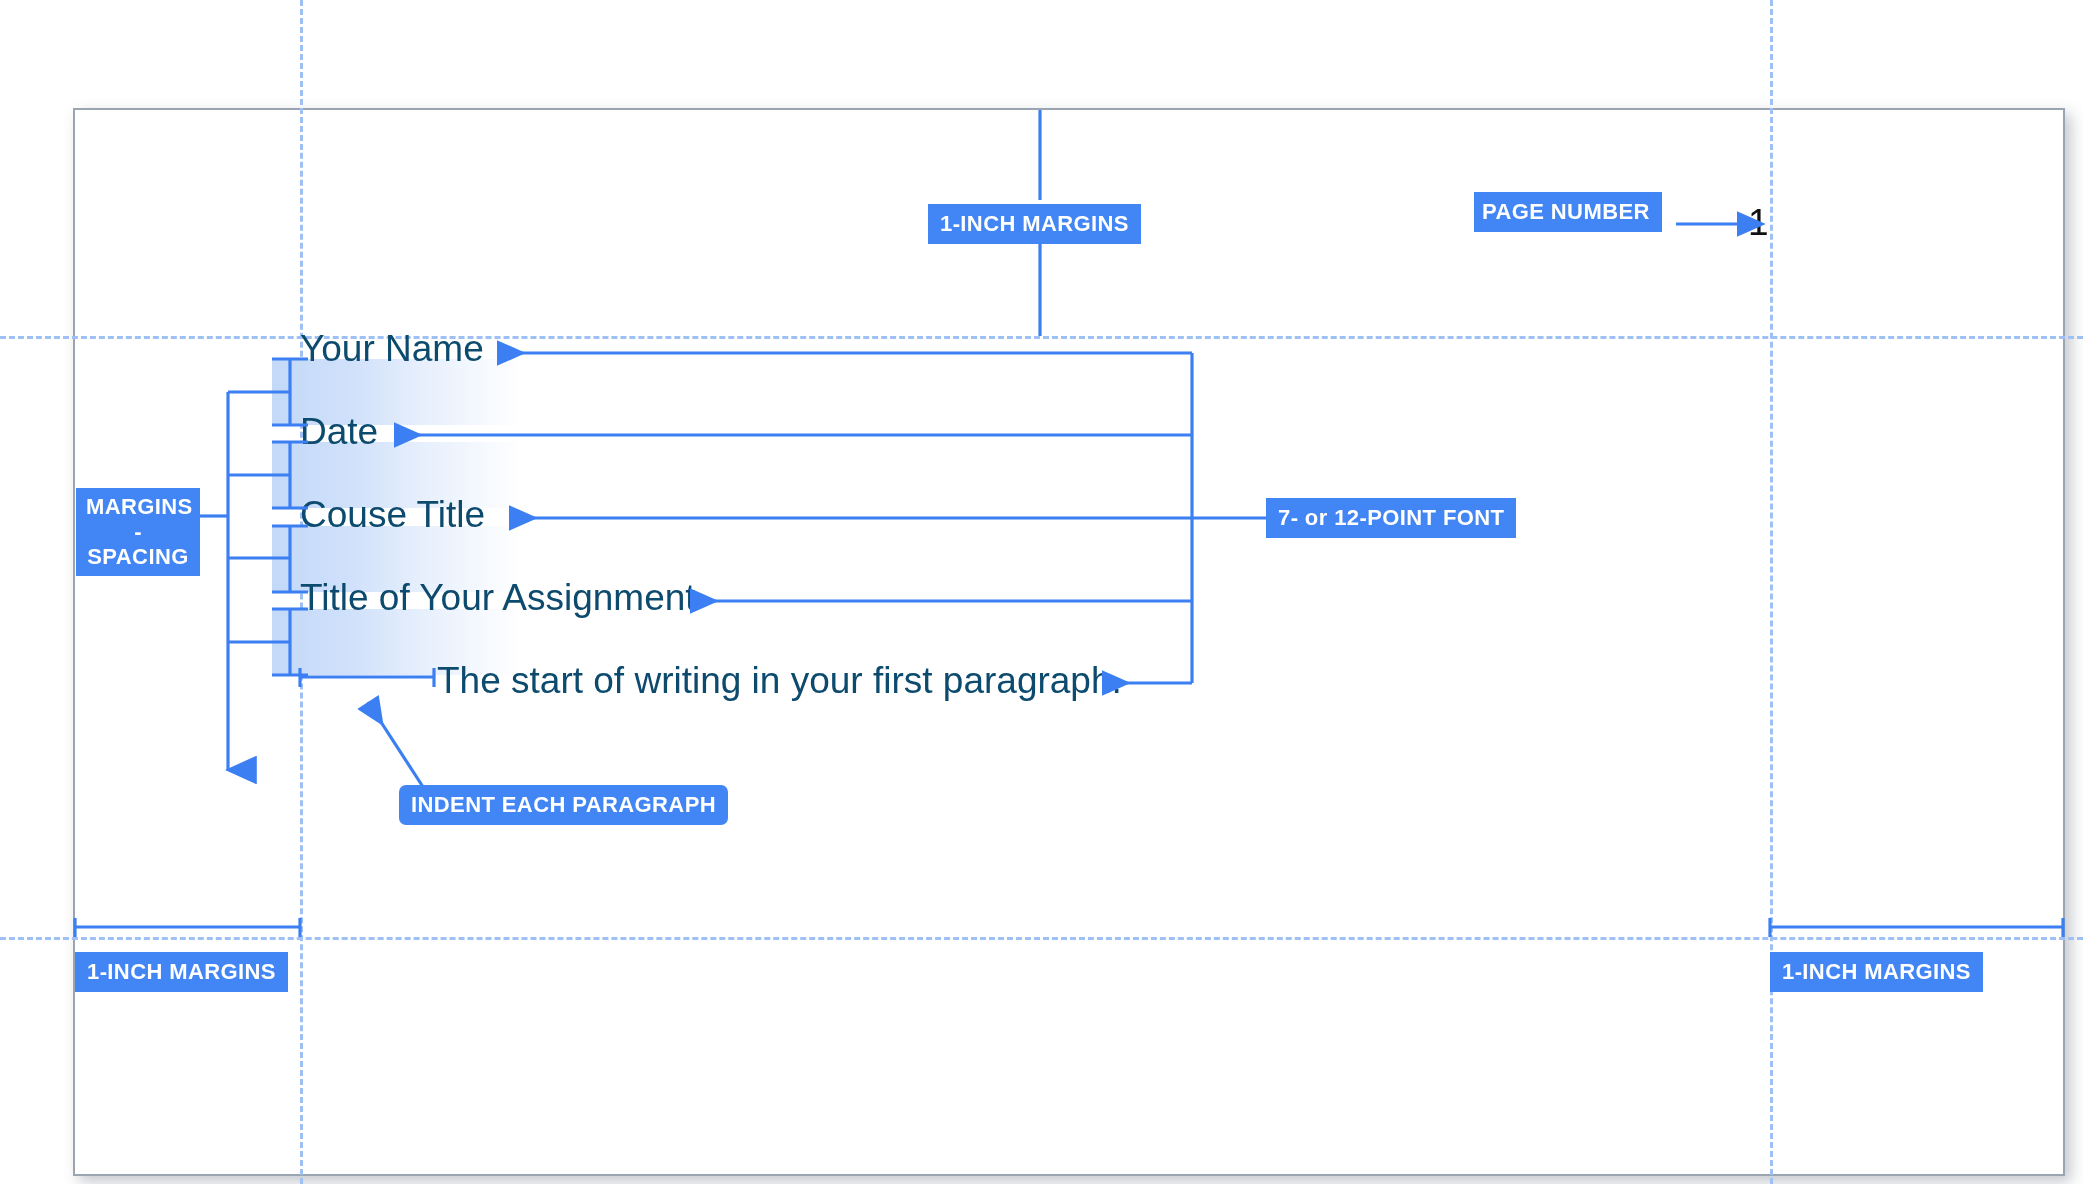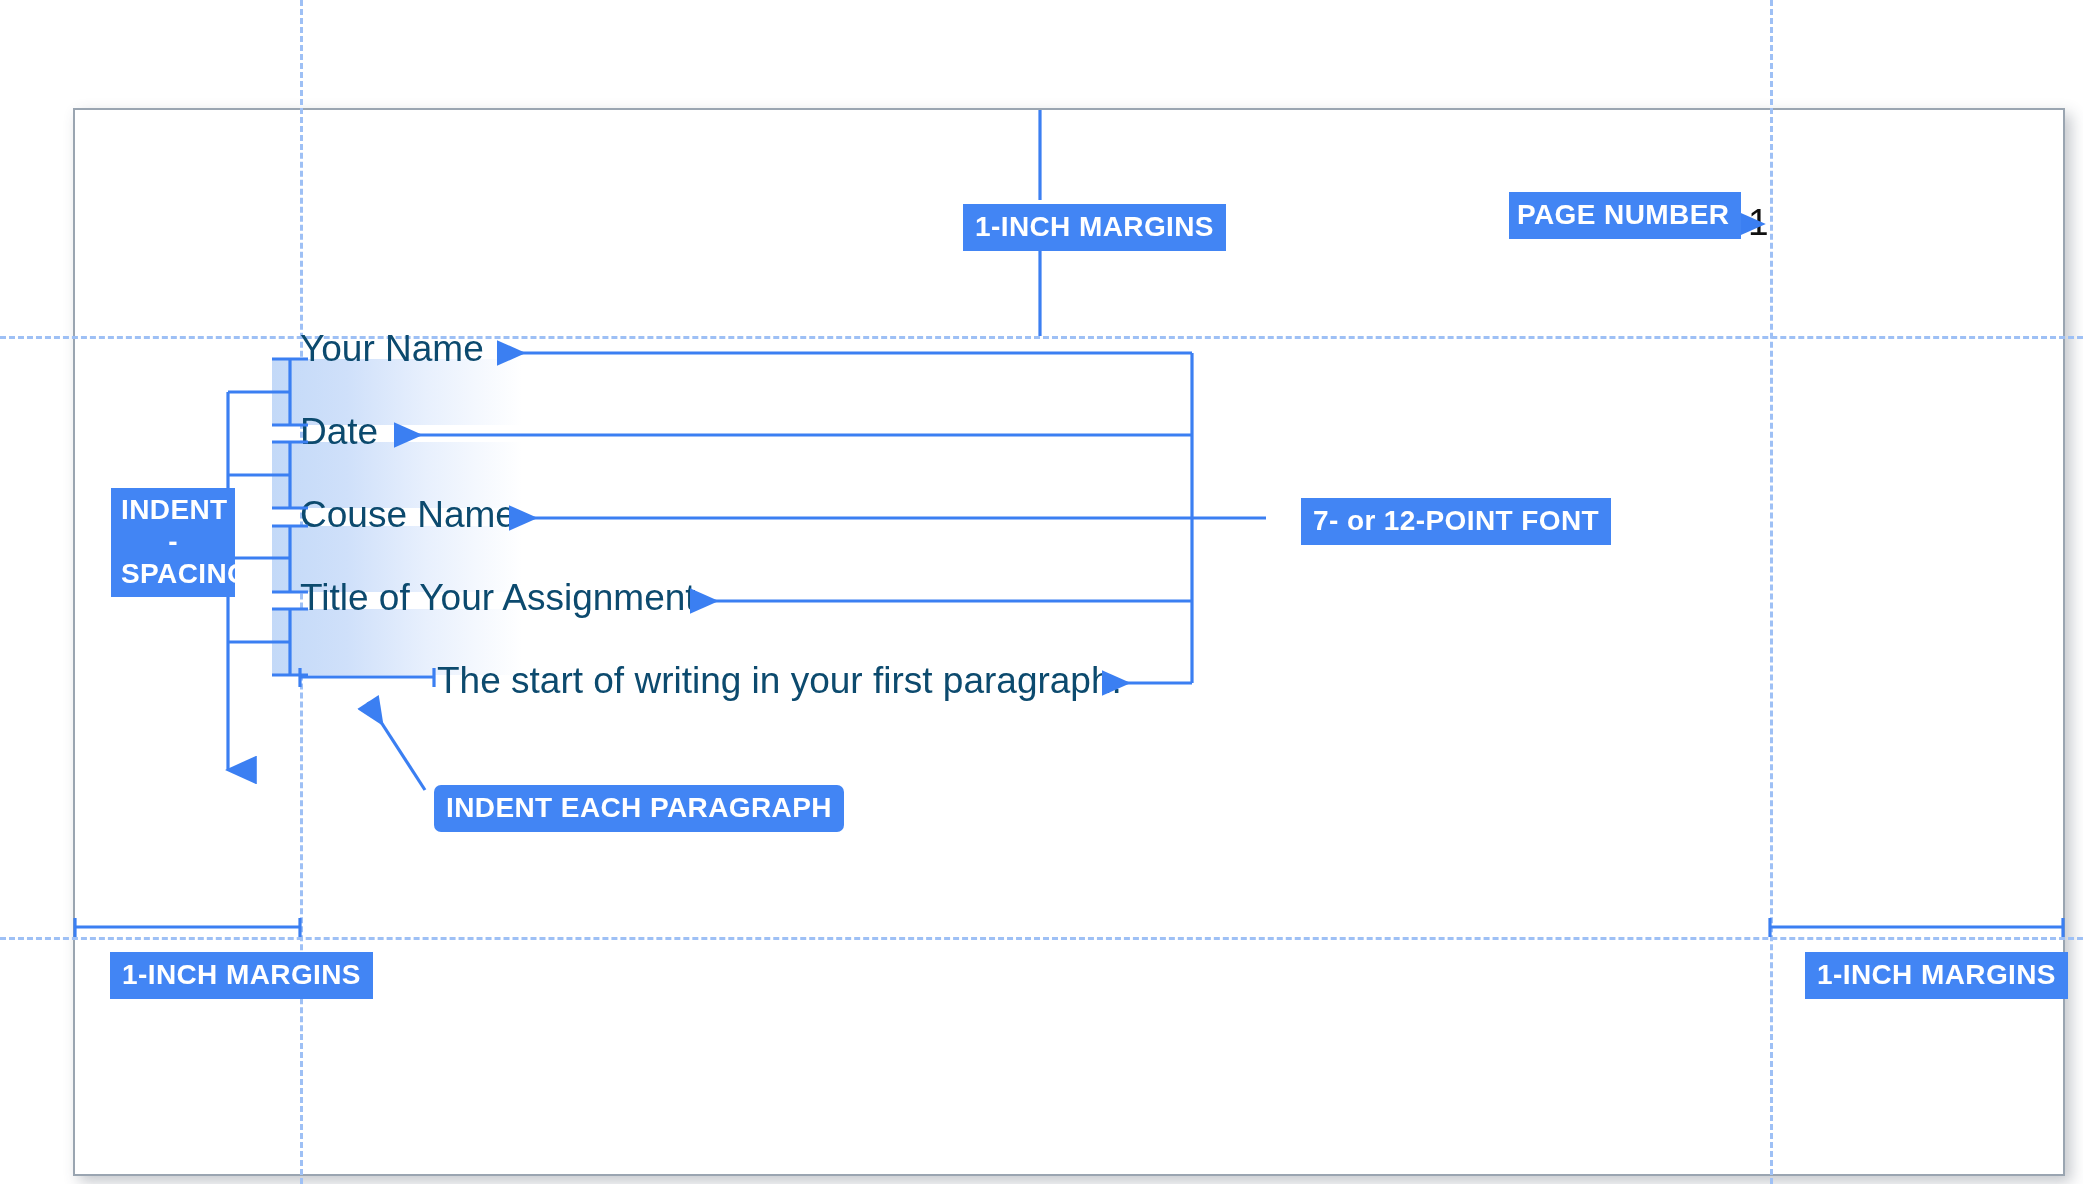--- a/index.html
+++ b/index.html
@@ -55,28 +55,27 @@
     width:250px;
     background:linear-gradient(to right,#c3d9f8 0%,#cfe0fa 30%,#e8f0fd 62%,rgba(255,255,255,0) 100%);
   }
 
   
   .chip{
     position:absolute;
     background:#4285f4;
     color:#ffffff;
     font-weight:bold;
-    font-size:28px;
+    font-size:22px;
     letter-spacing:.4px;
     padding:7px 12px 8px 12px;
     line-height:1.14;
     white-space:nowrap;
     font-family:"Liberation Sans", sans-serif;
     box-sizing:border-box;
-    margin-left:35px;
   }
   .chip.two{white-space:pre-line;text-align:center;padding:6px 10px 7px 10px;}
 
   .svgl{position:absolute;left:0;top:0;width:2083px;height:1184px;overflow:visible;pointer-events:none;}
 </style>
 </head>
 <body>
 
 <div id="stage">
 
@@ -87,21 +86,21 @@
   <div class="guide h" style="left:0px;top:336px;width:2083px;"></div>
   <div class="guide h" style="left:0px;top:937px;width:2083px;"></div>
 
   <div class="band" style="top:359px;height:66px;"></div>
   <div class="band" style="top:442px;height:66px;"></div>
   <div class="band" style="top:526px;height:66px;"></div>
   <div class="band" style="top:609px;height:66px;"></div>
 
   <div class="doc-line" style="left:300px;top:330px;">Your Name</div>
   <div class="doc-line" style="left:300px;top:413px;">Date</div>
-  <div class="doc-line" style="left:300px;top:496px;">Couse Name</div>
+  <div class="doc-line" style="left:300px;top:496px;">Couse Title</div>
   <div class="doc-line" style="left:300px;top:579px;">Title of Your Assignment</div>
   <div class="doc-line" style="left:437px;top:662px;">The start of writing in your first paragraph.</div>
 
   <div class="page-num" style="left:1748px;top:204px;">1</div>
 
   <svg class="svgl" viewBox="0 0 2083 1184" xmlns="http://www.w3.org/2000/svg">
     <defs>
       <marker id="arrL" markerWidth="10" markerHeight="8" refX="9" refY="4" orient="auto" markerUnits="strokeWidth">
         <path d="M9,0 L9,8 L0,4 z" fill="#3b7ff2"></path>
       </marker>
@@ -168,21 +167,21 @@
       <line x1="2063" y1="918" x2="2063" y2="937"></line>
     </g>
   </svg>
 
   <div class="chip" style="left:928px;top:204px;">1-INCH MARGINS</div>
 
   <div class="chip" style="left:1474px;top:192px;padding-left:8px;">PAGE NUMBER</div>
 
   <div class="chip" style="left:1266px;top:498px;">7- or 12-POINT FONT</div>
 
-  <div class="chip two" style="left:76px;top:488px;width:124px;">INDENT
+  <div class="chip two" style="left:76px;top:488px;width:124px;">MARGINS
 -SPACING</div>
 
   <div class="chip" style="left:399px;top:785px;border-radius:7px;">INDENT EACH PARAGRAPH</div>
 
   <div class="chip" style="left:75px;top:952px;">1-INCH MARGINS</div>
 
   <div class="chip" style="left:1770px;top:952px;">1-INCH MARGINS</div>
 
 </div>
 

